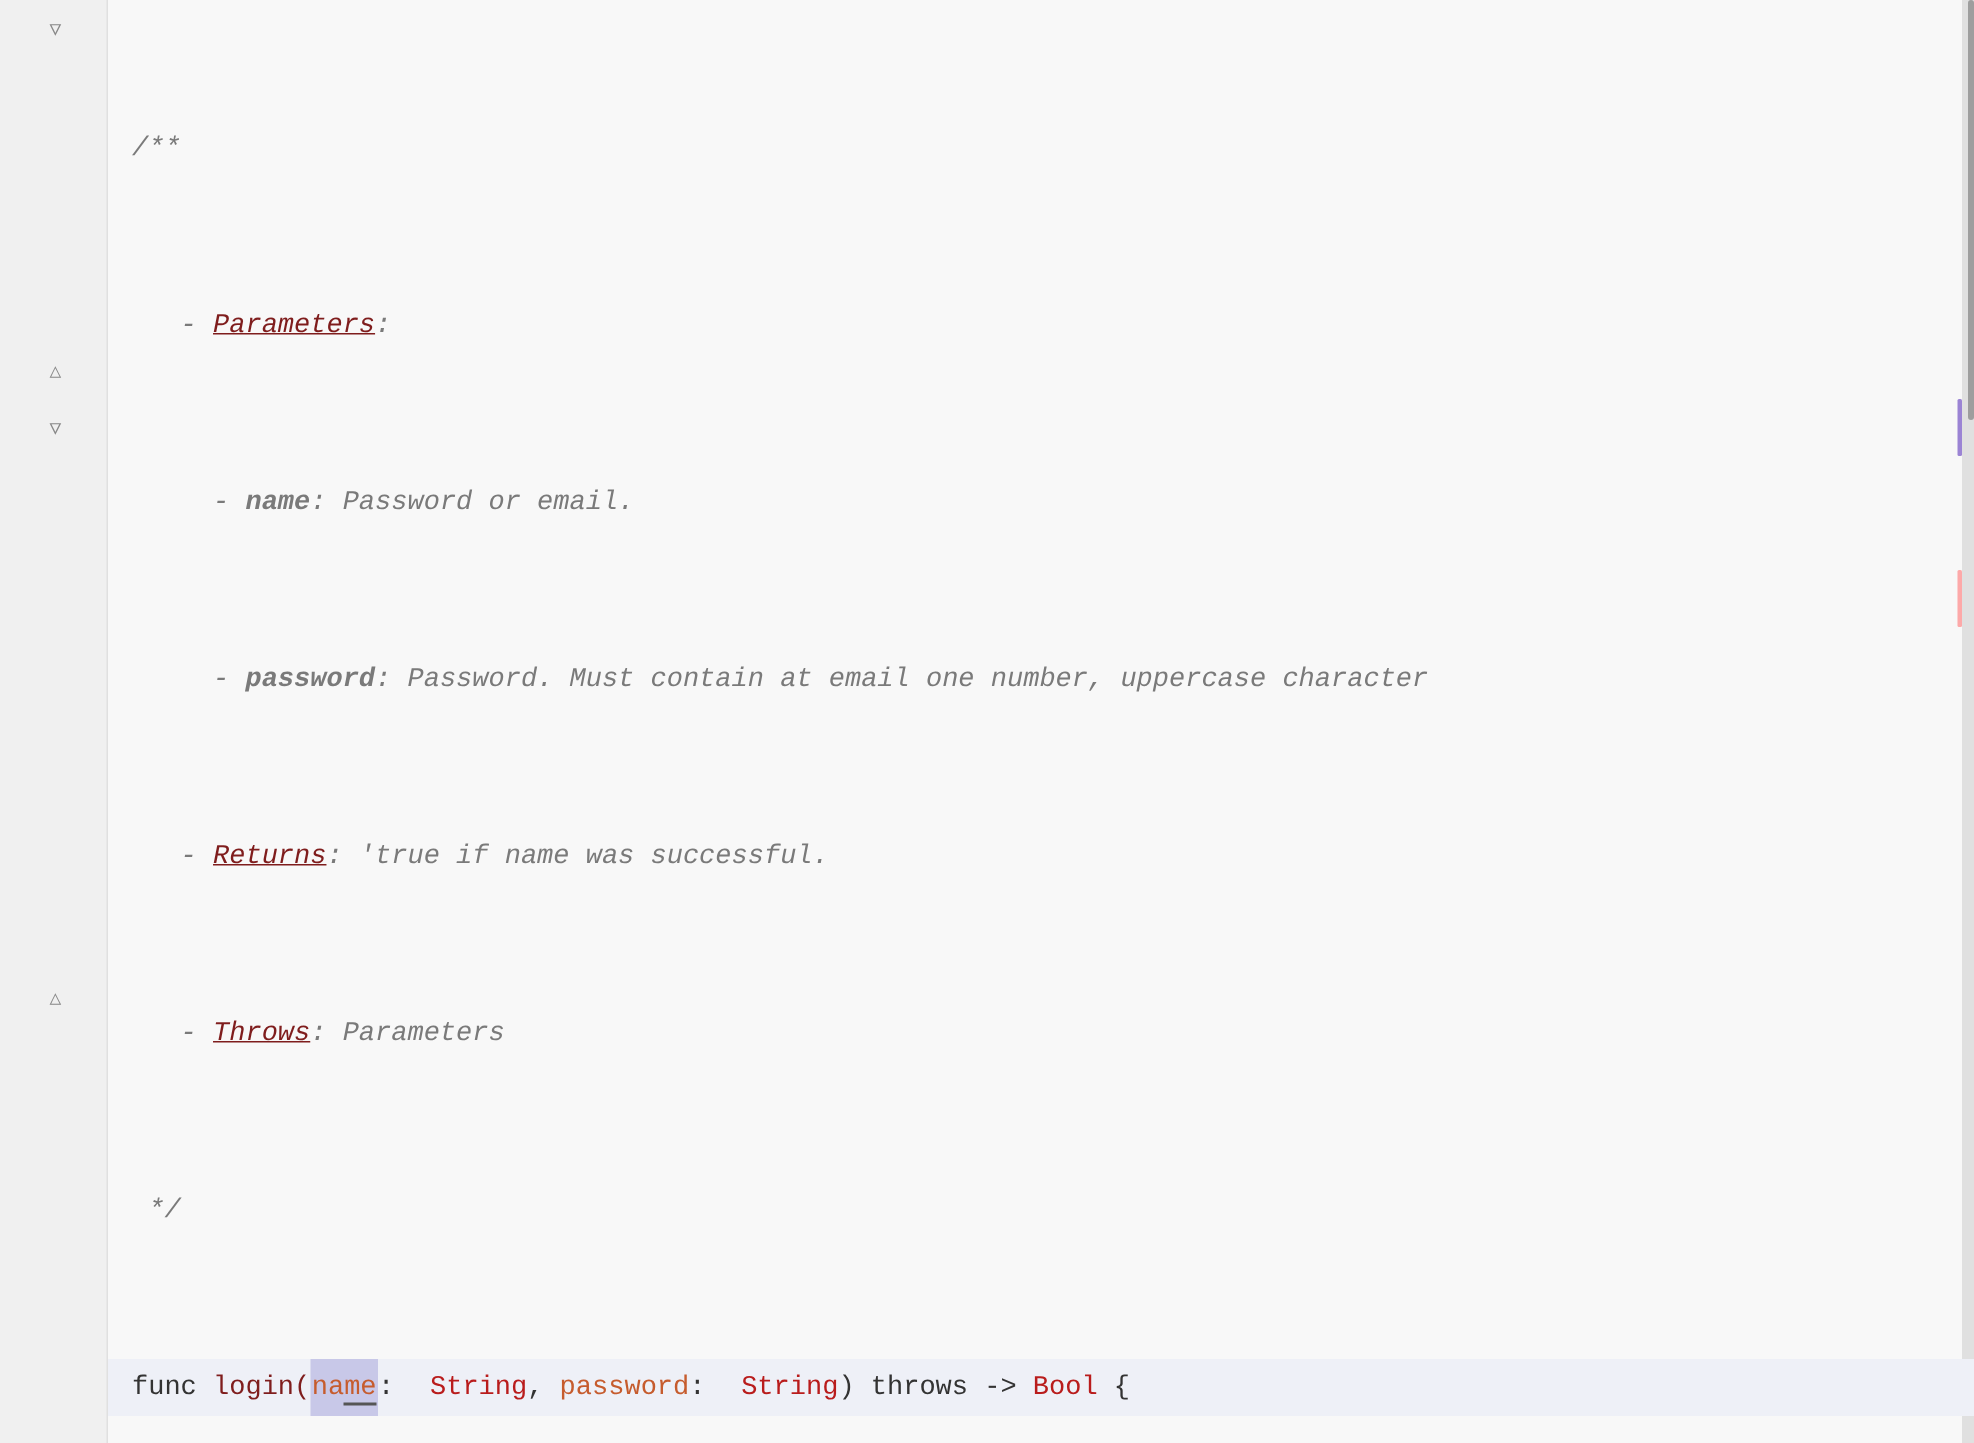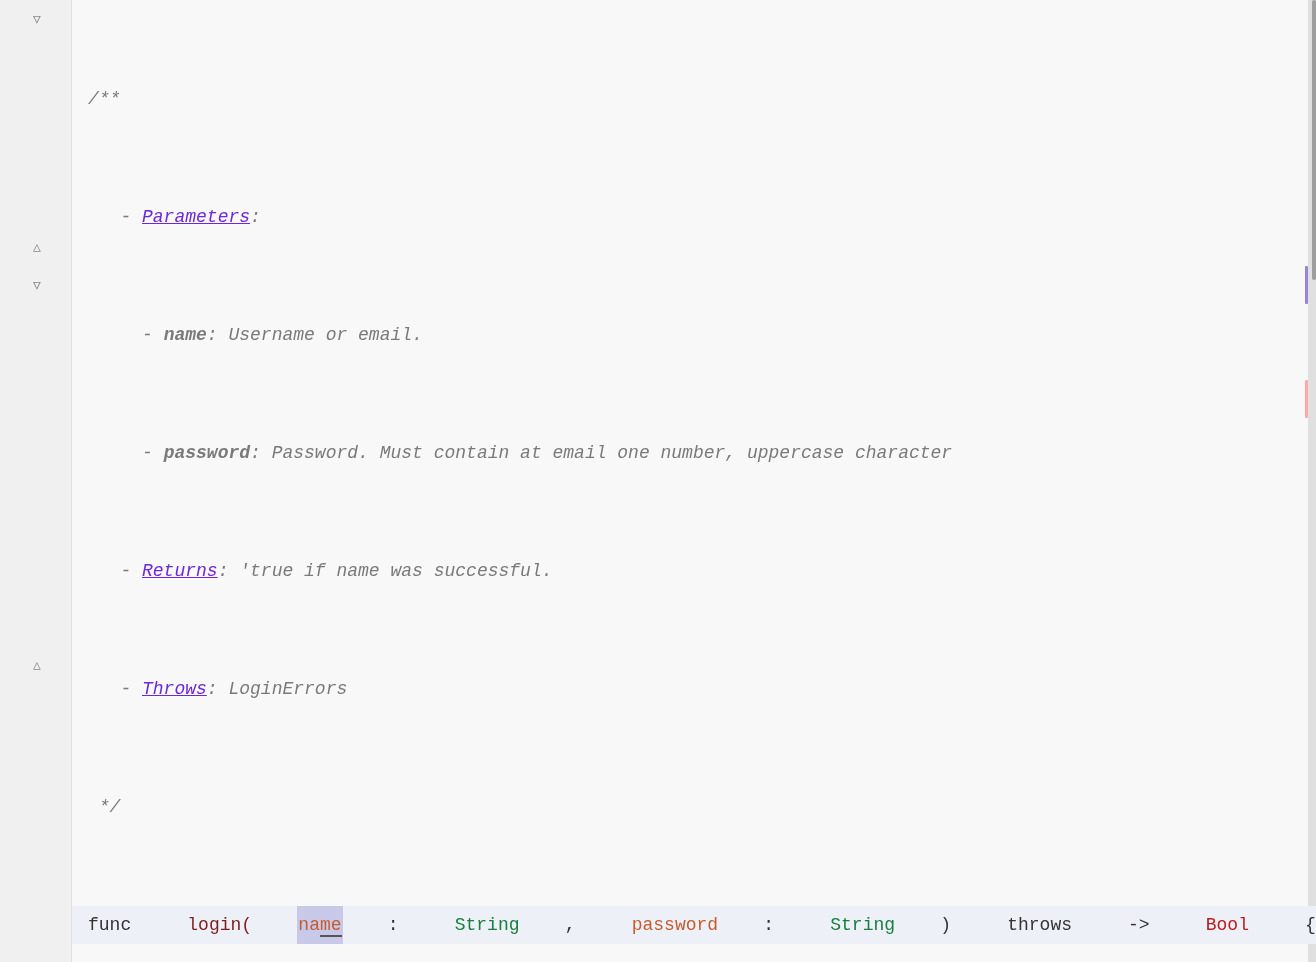--- a/index.html
+++ b/index.html
@@ -82,26 +82,26 @@
     .scrollbar-thumb {
       position: absolute;
       right: 0;
       width: 4px;
       background: #9e9e9e;
       border-radius: 2px;
     }
 
     
     .c-comment { color: #7a7a7a; font-style: italic; }
-    .c-doc-keyword { color: #6d28d9; font-style: italic; text-decoration: underline; }
+    .c-doc-keyword { color: #7f1d1d; font-style: italic; text-decoration: underline; }
     .c-doc-text { color: #7a7a7a; font-style: italic; }
     .c-keyword { color: #333333; font-weight: normal; }
     .c-func-name { color: #7f1d1d; }
     .c-param-name { color: #c65c2e; }
-    .c-type { color: #15803d; }
+    .c-type { color: #b91c1c; margin-left: 13px; }
     .c-type-return { color: #b91c1c; }
     .c-throws-kw { color: #333333; }
     .c-plain { color: #333333; }
     .c-highlight-name {
       background-color: #c8c8e8;
       color: #c65c2e;
       padding: 0 1px;
     }
   </style>
 </head>
@@ -140,45 +140,45 @@
         <span class="c-comment">/**</span>
       </div>
 
       
       <div class="line" style="height:38px;">
         <span class="c-doc-text">&nbsp;&nbsp; - </span><span class="c-doc-keyword">Parameters</span><span class="c-doc-text">:</span>
       </div>
 
       
       <div class="line" style="height:38px;">
-        <span class="c-doc-text">&nbsp;&nbsp;&nbsp;&nbsp; - </span><span style="color:#7a7a7a; font-style:italic; font-weight:bold;">name</span><span class="c-doc-text">: Username or email.</span>
+        <span class="c-doc-text">&nbsp;&nbsp;&nbsp;&nbsp; - </span><span style="color:#7a7a7a; font-style:italic; font-weight:bold;">name</span><span class="c-doc-text">: Password or email.</span>
       </div>
 
       
       <div class="line" style="height:38px;">
         <span class="c-doc-text">&nbsp;&nbsp;&nbsp;&nbsp; - </span><span style="color:#7a7a7a; font-style:italic; font-weight:bold;">password</span><span class="c-doc-text">: Password. Must contain at email one number, uppercase character</span>
       </div>
 
       
       <div class="line" style="height:38px;">
         <span class="c-doc-text">&nbsp;&nbsp; - </span><span class="c-doc-keyword">Returns</span><span class="c-doc-text">: 'true if name was successful.</span>
       </div>
 
       
       <div class="line" style="height:38px;">
-        <span class="c-doc-text">&nbsp;&nbsp; - </span><span class="c-doc-keyword">Throws</span><span class="c-doc-text">: LoginErrors</span>
+        <span class="c-doc-text">&nbsp;&nbsp; - </span><span class="c-doc-keyword">Throws</span><span class="c-doc-text">: Parameters</span>
       </div>
 
       
       <div class="line" style="height:38px;">
         <span class="c-comment">&nbsp;*/</span>
       </div>
 
       
-      <div class="line highlighted" style="height:38px;justify-content:space-between;">
+      <div class="line highlighted" style="height:38px;">
         <span class="c-keyword">func </span><span class="c-func-name">login(</span><span class="c-highlight-name">na<span style="border-bottom:2px solid #555; display:inline;">me</span></span><span class="c-plain">: </span><span class="c-type">String</span><span class="c-plain">, </span><span class="c-param-name">password</span><span class="c-plain">: </span><span class="c-type">String</span><span class="c-plain">) </span><span class="c-throws-kw">throws</span><span class="c-plain"> -&gt; </span><span class="c-type-return">Bool</span><span class="c-plain"> {</span>
       </div>
 
       
       
 
       
       
 
       

